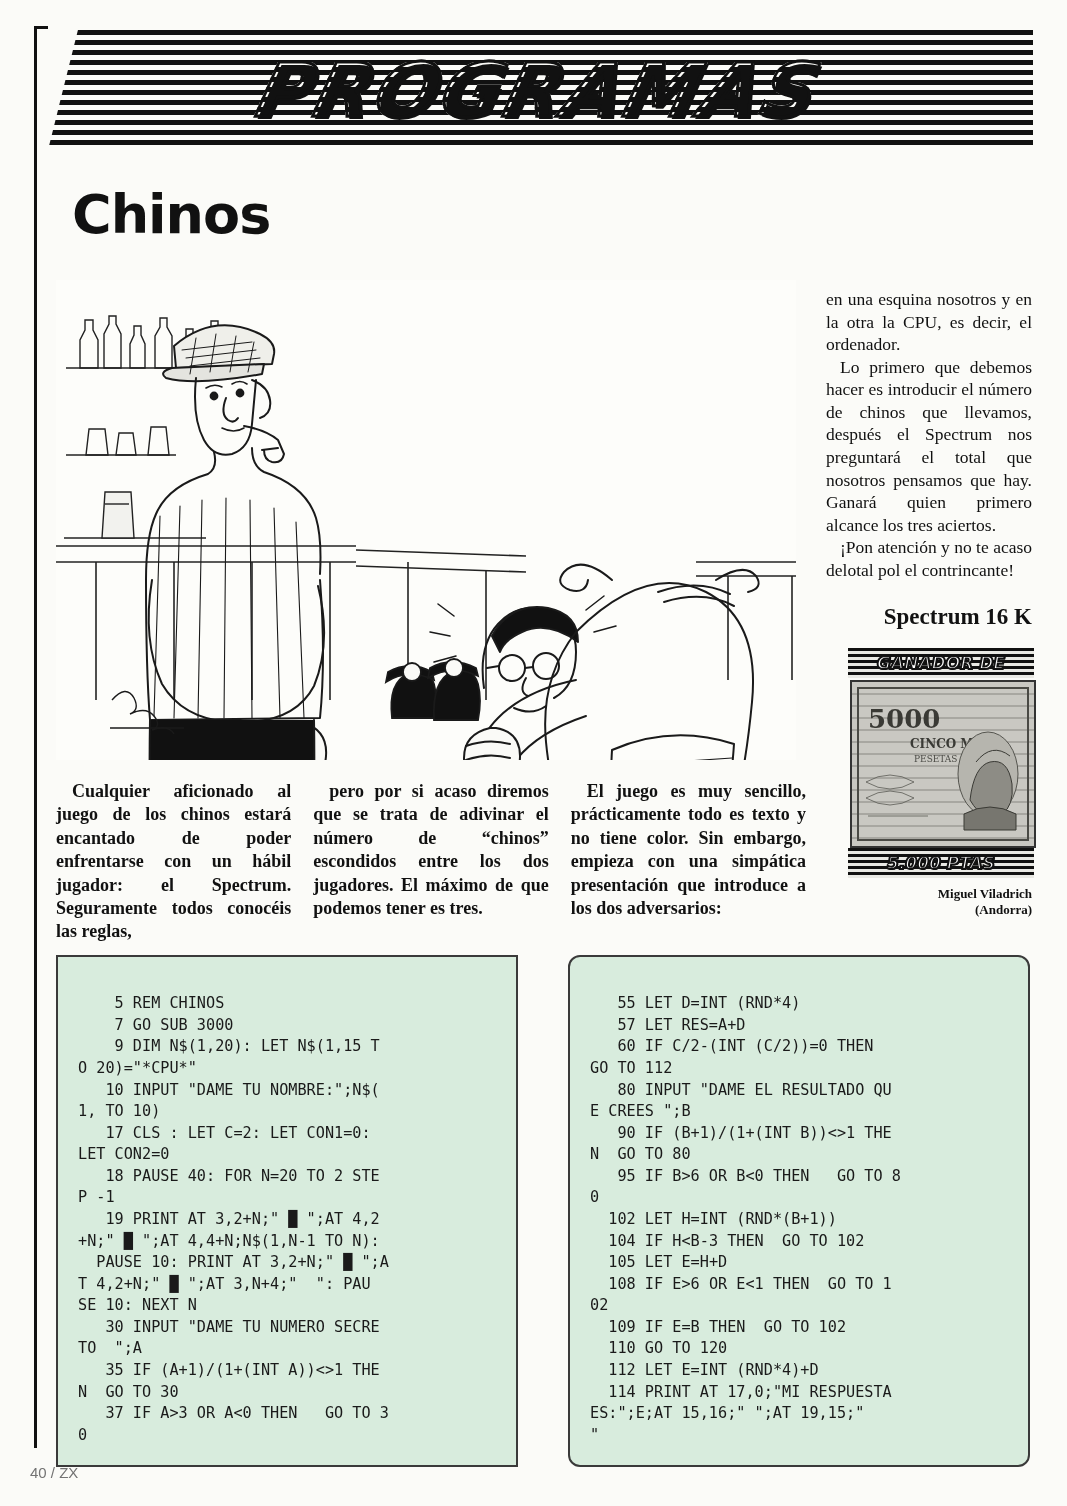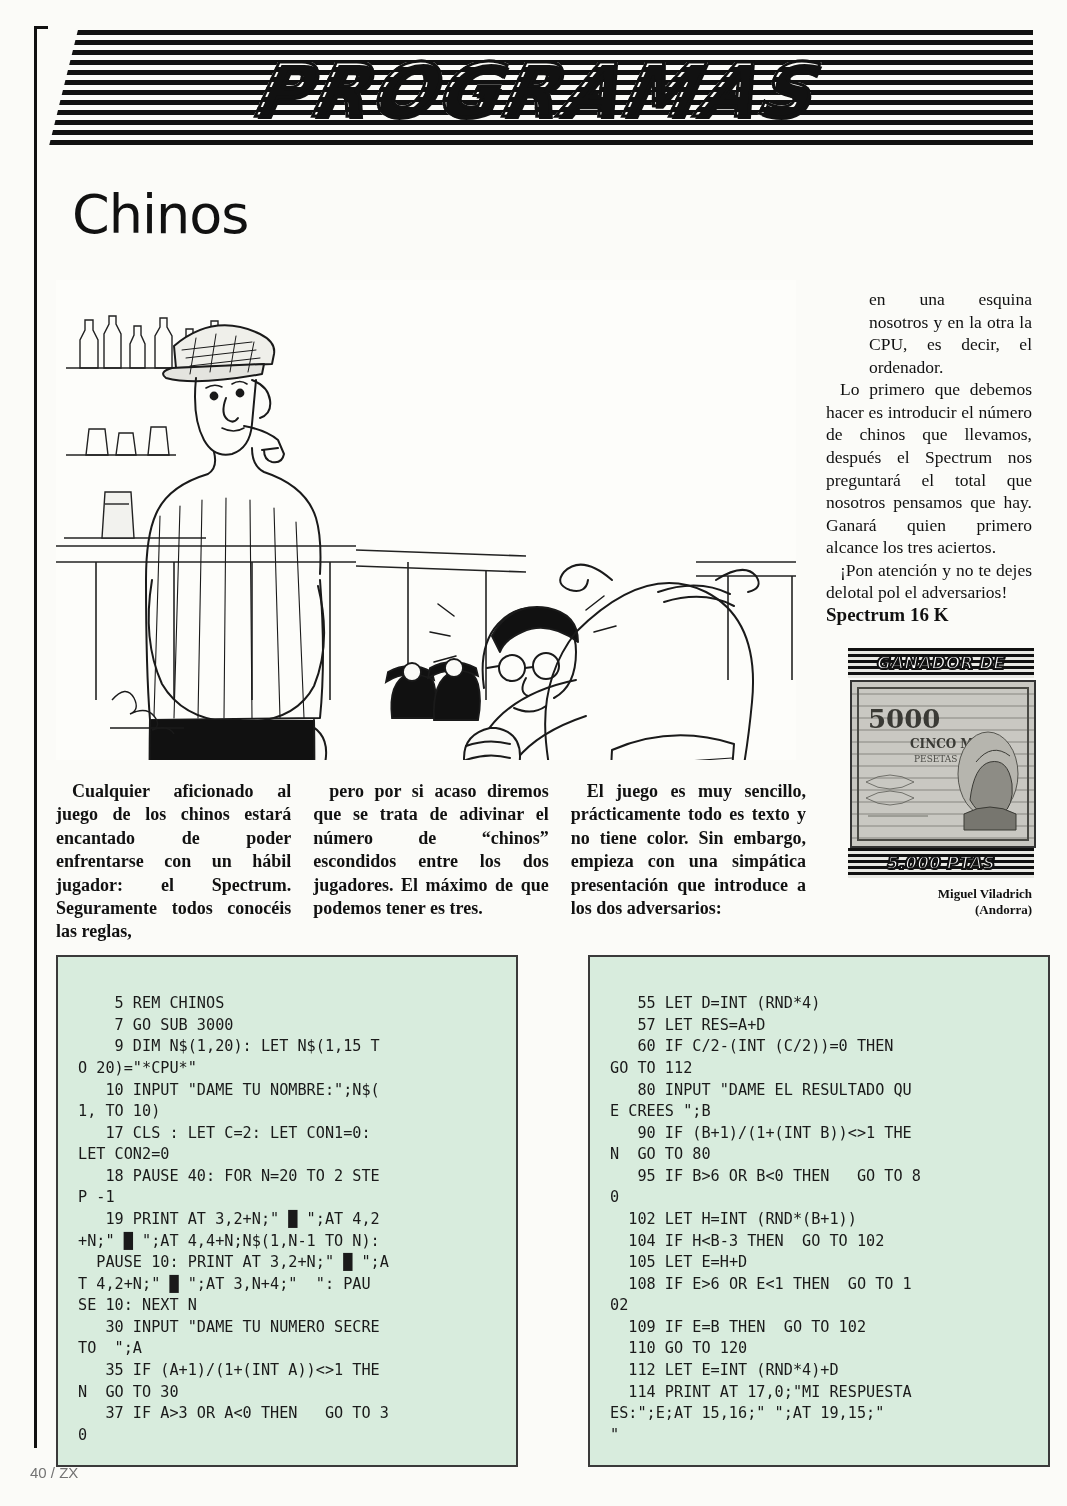--- a/index.html
+++ b/index.html
@@ -83,21 +83,21 @@
     -webkit-background-clip: text;
     background-clip: text;
     color: transparent;
   }
 
   
   .article-title {
     position: absolute;
     left: 72px; top: 183px;
     font-family: "DejaVu Sans", sans-serif;
-    font-weight: normal;
+    font-weight: bold;
     font-size: 54px;
     letter-spacing: -1px;
     color: #111;
   }
 
   
   .illus {
     position: absolute;
     left: 56px; top: 280px;
     width: 740px; height: 480px;
@@ -110,30 +110,30 @@
   .col-right-top {
     position: absolute;
     left: 826px; top: 288px;
     width: 206px;
     font-size: 17.5px;
     line-height: 1.29;
     text-align: justify;
     hyphens: auto;
   }
   .col-right-top p { margin: 0; text-indent: 14px; }
-  .col-right-top p.first { text-indent: 0; margin-left: 43px; }
+  .col-right-top p.first { text-indent: 0; }
 
   .spectrum-line {
     position: absolute;
     left: 826px; top: 604px;
     width: 206px;
-    text-align: left;
+    text-align: right;
     font-family: "Liberation Serif", serif;
     font-weight: bold;
-    font-size: 19px;
+    font-size: 23px;
   }
 
   
   .winner {
     position: absolute;
     left: 848px; top: 648px;
     width: 186px;
     height: 230px;
   }
   .winner-top, .winner-bottom {
@@ -210,21 +210,21 @@
     box-sizing: border-box;
     padding: 36px 14px 10px 20px;
     font-family: "DejaVu Sans Mono", monospace;
     font-size: 15.2px;
     line-height: 1.42;
     color: #1a1a1a;
     white-space: pre-wrap;
     overflow: hidden;
   }
   .listing-left  { left: 56px; }
-  .listing-right { left: 588px; }
+  .listing-right { left: 568px; border-radius: 12px; }
 
   
   .footer {
     position: absolute;
     left: 30px; top: 1464px;
     font-family: "Liberation Sans", sans-serif;
     font-size: 15px;
     color: #737373;
   }
 </style>
@@ -376,21 +376,21 @@
       <g stroke="#1a1a1a" stroke-width="1.4" fill="none">
         <path d="M56 420 q14 -16 22 -2 q6 12 -4 16 q16 -8 24 2 q8 10 -2 14 q16 -6 22 4"></path>
         <line x1="54" y1="448" x2="128" y2="448"></line>
       </g>
     </svg>
   </div>
 
   <div class="col-right-top">
     <p class="first">en una esquina nosotros y en la otra la CPU, es decir, el ordenador.</p>
     <p>Lo primero que debemos hacer es introducir el número de chinos que llevamos, después el Spectrum nos preguntará el total que nosotros pensamos que hay. Ganará quien primero alcance los tres aciertos.</p>
-    <p>¡Pon atención y no te dejes delotal pol el adversarios!</p>
+    <p>¡Pon atención y no te acaso delotal pol el contrincante!</p>
   </div>
 
   <div class="spectrum-line">Spectrum 16 K</div>
 
   <div class="winner">
     <div class="winner-top">
       <div class="wtxt">GANADOR DE</div>
     </div>
     <div class="note">
       <svg width="182" height="164" viewBox="0 0 182 164">

